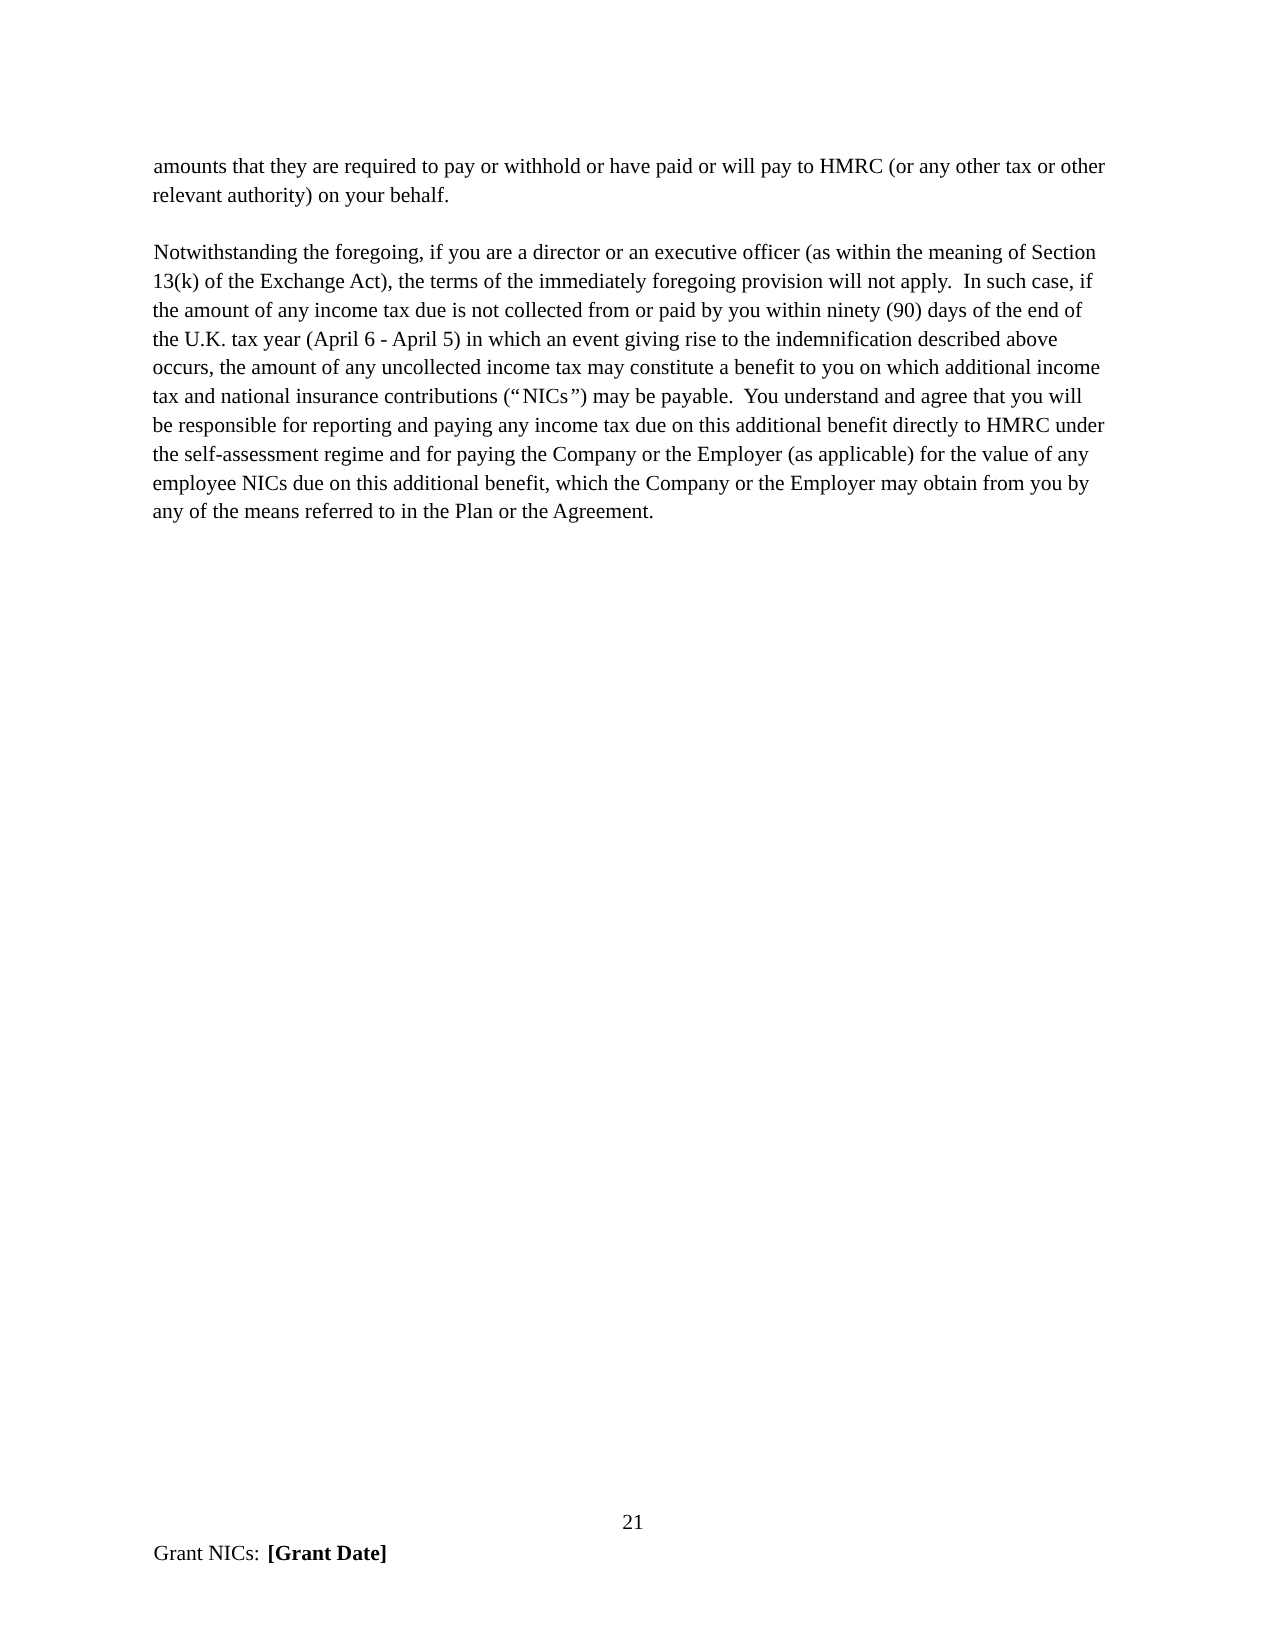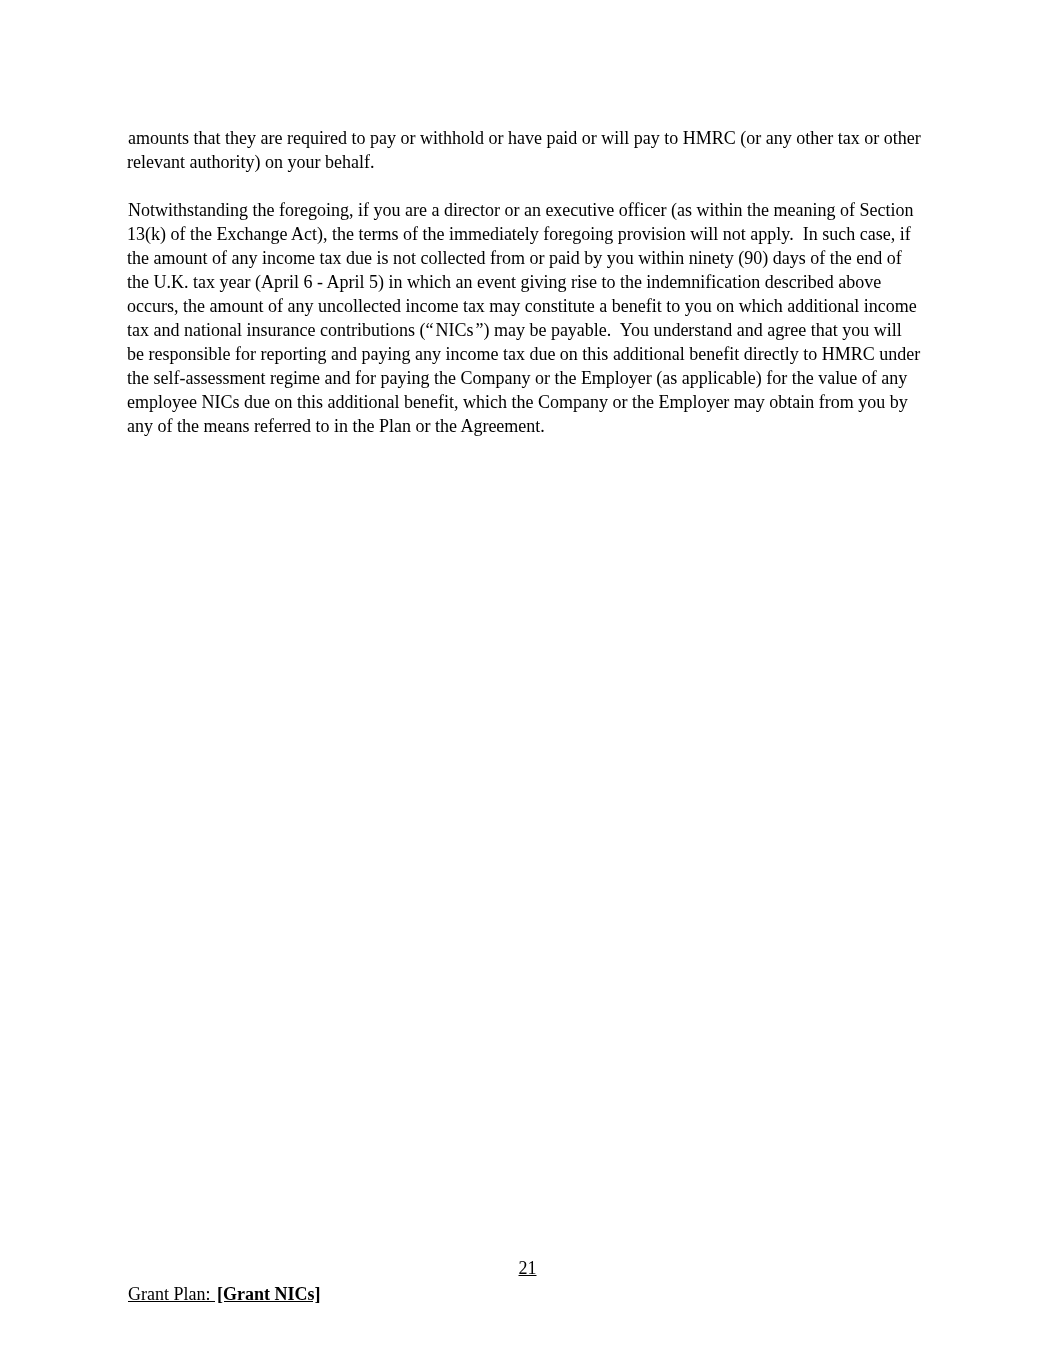--- a/index.html
+++ b/index.html
@@ -35,21 +35,20 @@
   .u {
   }
   .footer {
     position: absolute;
     top: 1252px;
     left: 123px;
     width: 805px;
     font-size: 18px;
     line-height: 24px;
     color: #000000;
-    text-decoration: underline;
   }
   .pagenum {
     text-align: center;
   }
   .grantdate {
     text-align: left;
   }
   .bold {
     font-weight: bold;
   }
@@ -62,16 +61,16 @@
   <div class="content">
 
     <p class="para"><span>amounts that they are required to pay or withhold or have paid or will pay to HMRC (or any other tax or other relevant authority) on your behalf.</span></p>
 
     <p class="para"><span>Notwithstanding the foregoing, if you are a director or an executive officer (as within the meaning of Section 13(k) of the Exchange Act), the terms of the immediately foregoing provision will not apply.  In such case, if the amount of any income tax due is not collected from or paid by you within ninety (90) days of the end of the U.K. tax year (April 6 - April 5) in which an event giving rise to the indemnification described above occurs, the amount of any uncollected income tax may constitute a benefit to you on which additional income tax and national insurance contributions (“</span><span class="u">NICs</span><span>”) may be payable.  You understand and agree that you will be responsible for reporting and paying any income tax due on this additional benefit directly to HMRC under the self-assessment regime and for paying the Company or the Employer (as applicable) for the value of any employee NICs due on this additional benefit, which the Company or the Employer may obtain from you by any of the means referred to in the Plan or the Agreement.</span></p>
 
   </div>
 
   <div class="footer">
     <div class="pagenum">21</div>
-    <div class="grantdate"><span>Grant Plan: </span><span class="bold">[Grant NICs]</span></div>
+    <div class="grantdate"><span>Grant NICs: </span><span class="bold">[Grant Date]</span></div>
   </div>
 
 </div>
 
 </body></html>

